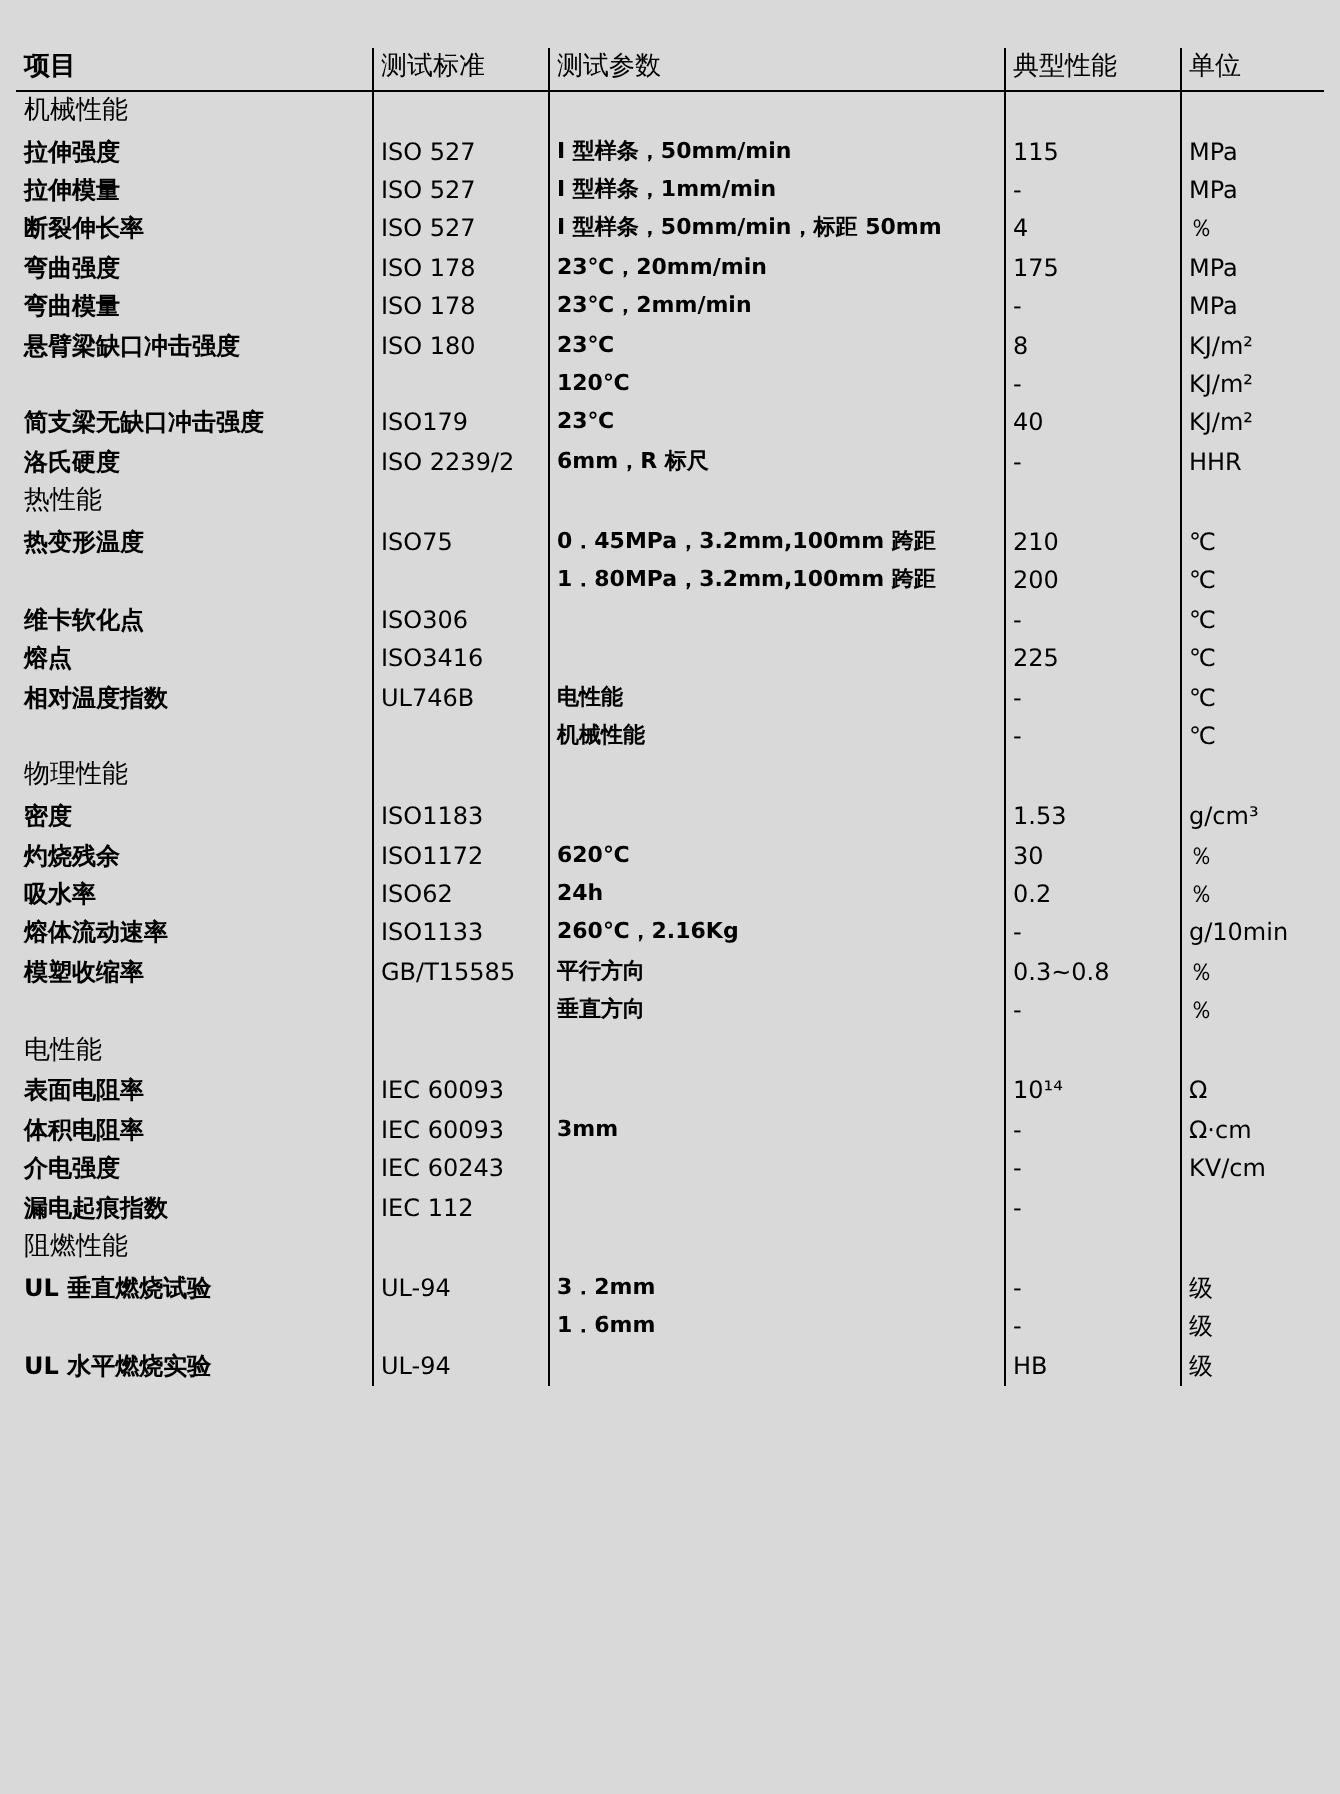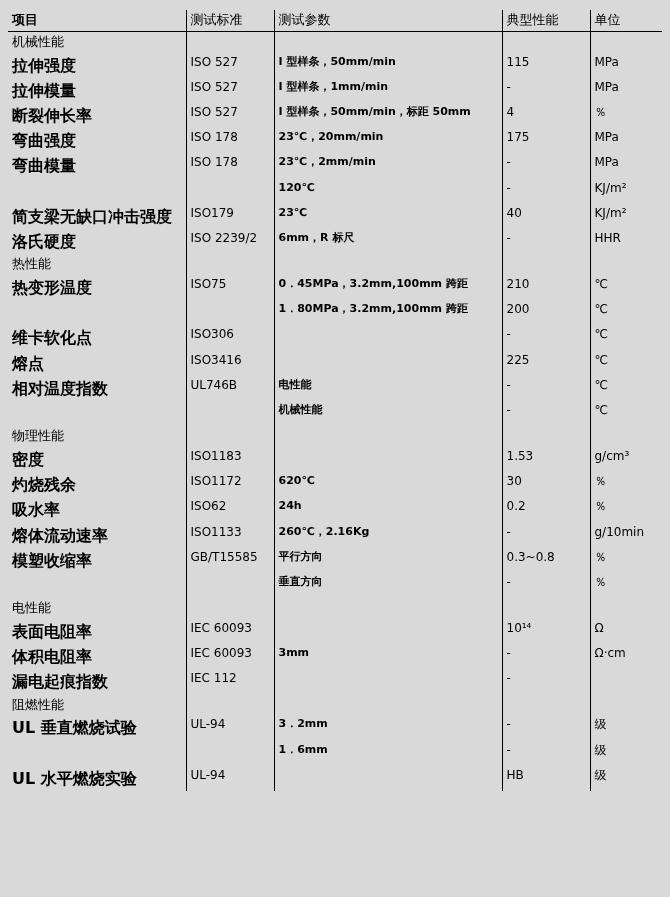--- a/index.html
+++ b/index.html
@@ -8,21 +8,21 @@
     background:#d9d9d9;
     font-family:"DejaVu Sans","Liberation Sans",sans-serif;
     font-size:12px;
     color:#000;
   }
   .sheet{
     position:relative;
     width:670px;height:897px;
     box-sizing:border-box;
     background:#d9d9d9;
-    padding:10px 8px 8px 8px;
+    padding:24px 8px 8px 8px;
   }
   table.spec{
     width:100%;
     border-collapse:collapse;
     table-layout:fixed;
   }
   table.spec col.c0{width:178px;}
   table.spec col.c1{width:88px;}
   table.spec col.c2{width:228px;}
   table.spec col.c3{width:88px;}
@@ -46,21 +46,21 @@
   }
   .hdr .lbl{font-weight:bold;}
   .grp td{
     font-size:13px;
     font-weight:bold;
     padding-top:9px;
     padding-bottom:5px;
   }
   .row .name{
     font-weight:bold;
-    font-size:16px;
+    font-size:12px;
   }
   .row .std,.row .param,.row .typ,.row .unit{
     font-size:12px;
   }
   .row .param{font-size:11px;font-weight:bold;}
   .cont .name{font-weight:bold;}
 </style>
 </head>
 <body>
 
@@ -116,20 +116,27 @@
           <td class="typ vline">175</td>
           <td class="unit vline">MPa</td>
         </tr>
         <tr class="row">
           <td class="name">弯曲模量</td>
           <td class="std vline">ISO 178</td>
           <td class="param vline">23℃，2mm/min</td>
           <td class="typ vline">-</td>
           <td class="unit vline">MPa</td>
         </tr>
+        <tr class="row">
+          <td class="name">悬臂梁缺口冲击强度</td>
+          <td class="std vline">ISO 180</td>
+          <td class="param vline">23℃</td>
+          <td class="typ vline">8</td>
+          <td class="unit vline">KJ/m²</td>
+        </tr>
         <tr class="row cont">
           <td class="name">&nbsp;</td>
           <td class="std vline">&nbsp;</td>
           <td class="param vline">120℃</td>
           <td class="typ vline">-</td>
           <td class="unit vline">KJ/m²</td>
         </tr>
         <tr class="row">
           <td class="name">简支梁无缺口冲击强度</td>
           <td class="std vline">ISO179</td>
@@ -257,20 +264,27 @@
           <td class="unit vline">Ω</td>
         </tr>
         <tr class="row">
           <td class="name">体积电阻率</td>
           <td class="std vline">IEC 60093</td>
           <td class="param vline">3mm</td>
           <td class="typ vline">-</td>
           <td class="unit vline">Ω·cm</td>
         </tr>
         <tr class="row">
+          <td class="name">介电强度</td>
+          <td class="std vline">IEC 60243</td>
+          <td class="param vline">&nbsp;</td>
+          <td class="typ vline">-</td>
+          <td class="unit vline">KV/cm</td>
+        </tr>
+        <tr class="row">
           <td class="name">漏电起痕指数</td>
           <td class="std vline">IEC 112</td>
           <td class="param vline">&nbsp;</td>
           <td class="typ vline">-</td>
           <td class="unit vline">&nbsp;</td>
         </tr>
         <tr class="grp">
           <td>阻燃性能</td>
           <td class="vline">&nbsp;</td>
           <td class="vline">&nbsp;</td>

